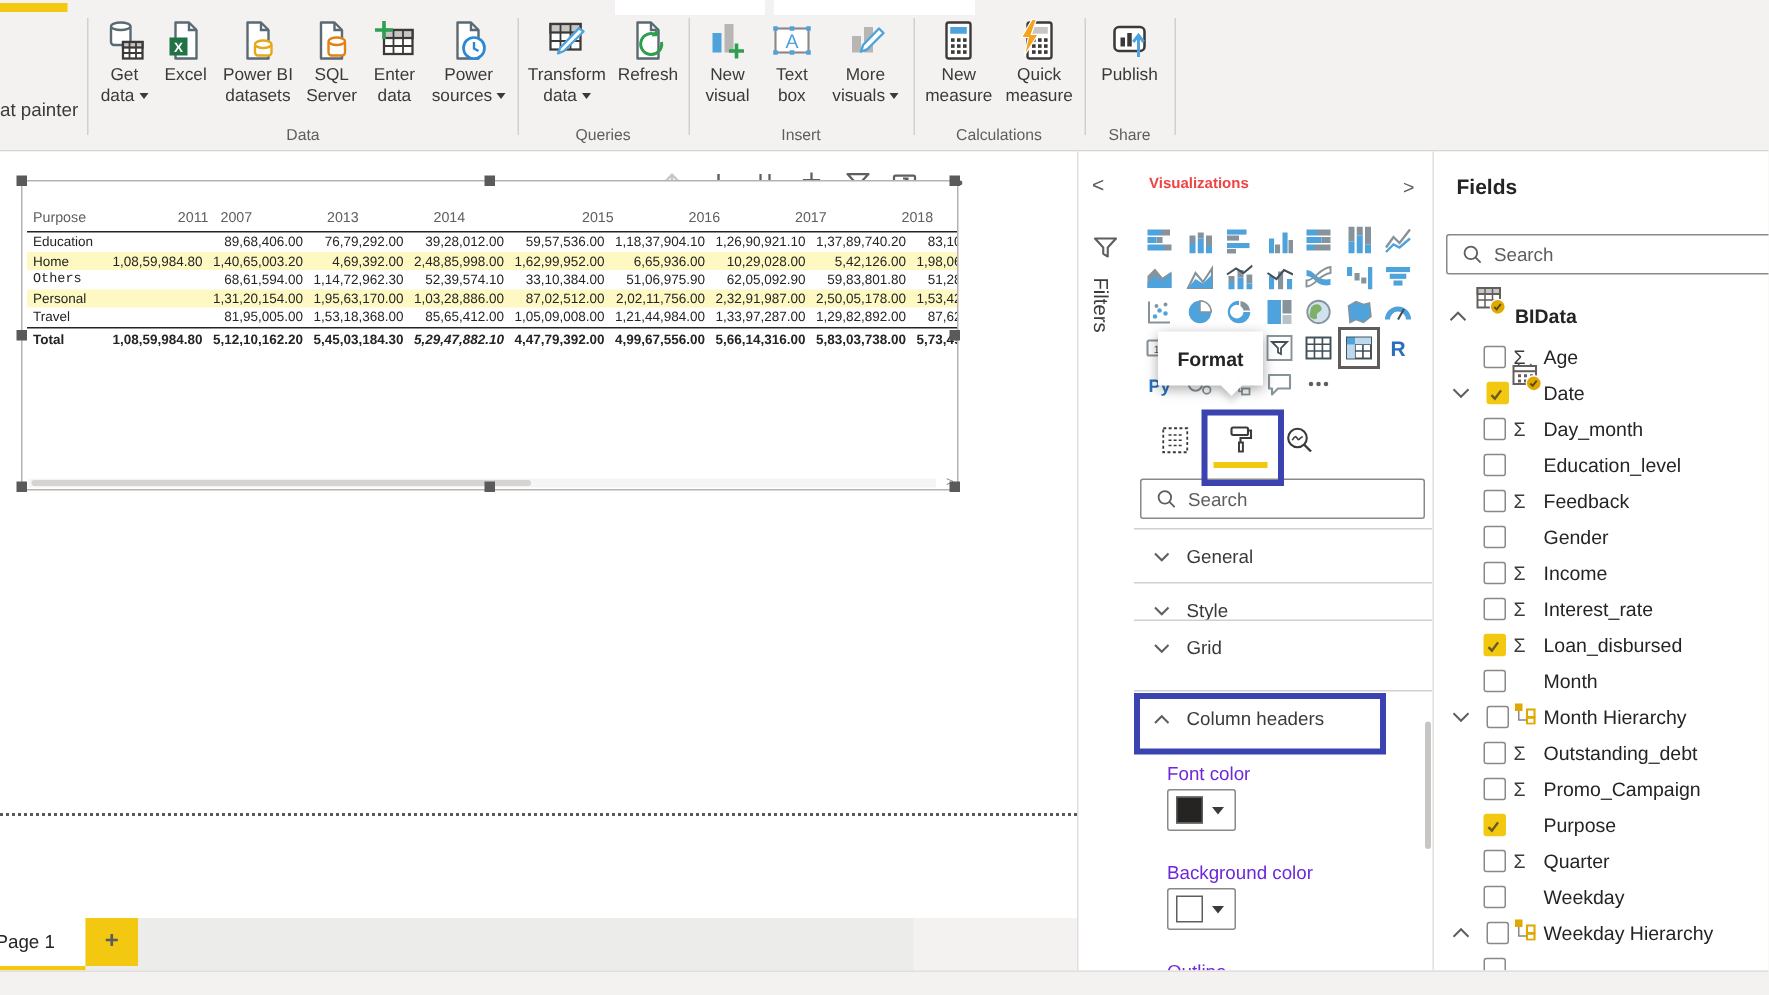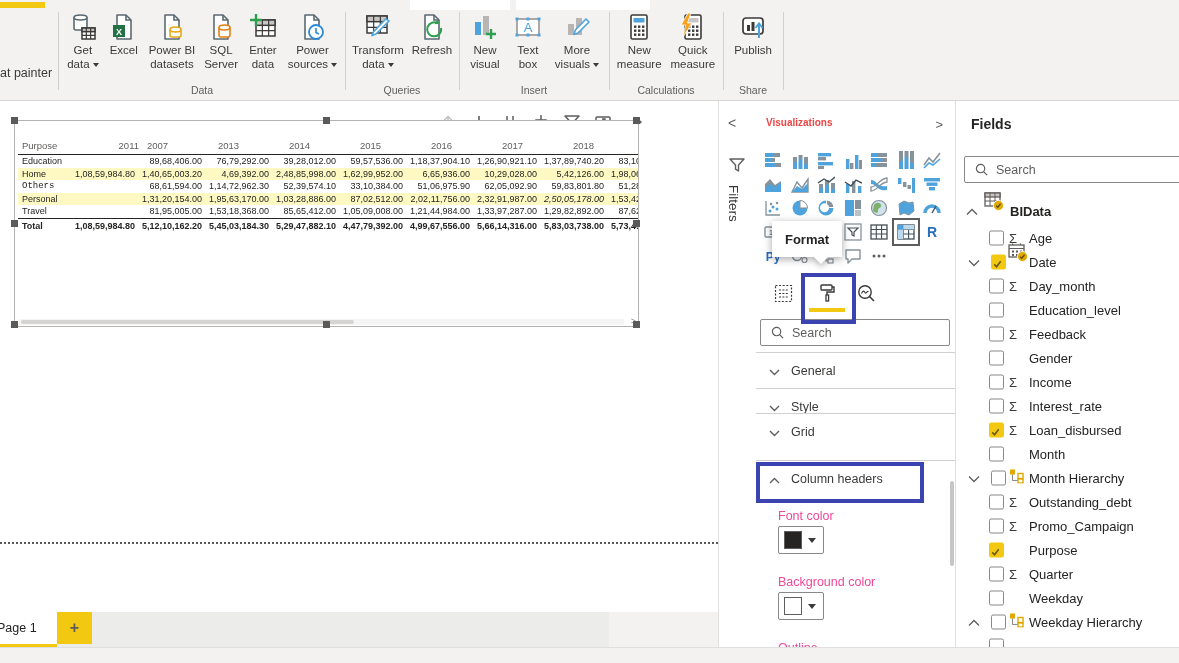--- a/index.html
+++ b/index.html
@@ -57,21 +57,21 @@
   #viz-tooltip .pointer{position:absolute;left:44px;bottom:-5px;width:10px;height:10px;background:#fff;transform:rotate(45deg);box-shadow:3px 3px 5px rgba(0,0,0,.15)}
   #format-tab-annotation{position:absolute;left:45px;top:172px;width:47px;height:43px;border:4px solid var(--ann-blue);z-index:5}
   .pane-tab{position:absolute;top:182px;width:20px;height:20px;display:flex;align-items:center;justify-content:center;cursor:pointer}
   #format-tab-underline{position:absolute;left:53px;top:207px;width:36px;height:4px;background:var(--yellow)}
   .searchbox{position:absolute;height:25px;background:#fff;border:1px solid #8a8886;border-radius:2px;display:flex;align-items:center;gap:8px;padding-left:10px;font-size:12.5px;color:#605e5c}
   #viz-search{left:4px;top:218px;width:178px}
   .fmt-section{position:absolute;left:0;width:199px;height:36px;border-top:1px solid #d2d0ce;display:flex;align-items:center}
   .fmt-chevron{margin-left:13px;width:12px}
   .fmt-label{margin-left:10px;font-size:12.5px;color:#3b3a39}
   #colheaders-annotation{position:absolute;left:0;top:361px;width:160px;height:33px;border:4px solid var(--ann-blue);z-index:5}
-  .setting-label{position:absolute;left:22px;font-size:12.5px;color:#ec4899}
+  .setting-label{position:absolute;left:22px;font-size:12.5px;color:#6d28d9}
   .swatch-dd{position:absolute;left:22px;width:44px;height:26px;border:1px solid #8a8886;border-radius:2px;background:#fff;display:flex;align-items:center;cursor:pointer}
   .swatch{width:16px;height:16px;margin-left:5px;border:1px solid #605e5c}
   .dd-caret{width:0;height:0;border-left:4px solid transparent;border-right:4px solid transparent;border-top:5px solid #3b3a39;margin-left:6px}
   #viz-scrollthumb{position:absolute;right:1px;top:380px;width:4px;height:85px;background:#c8c6c4;border-radius:2px}
 
   
   #fields-pane{position:absolute;left:955px;top:101px;width:224px;height:546px;background:#fff;border-left:1px solid #e1dfdd;overflow:hidden}
   #fields-title{position:absolute;left:15px;top:15px;font-size:14px;font-weight:bold;color:#252423}
   #fields-search{left:8px;top:55px;width:228px}
   #fields-list{position:absolute;left:0;top:98px;width:224px}
@@ -360,21 +360,21 @@
       </div>
     </div>
   <div id="visual">
     <div id="matrix">
         <div class="mrow header">
           <div class="mcell headcell" style="width: 46px;">Purpose</div>
           <div class="mcell headcell" style="width: 63px; text-align: right;">2011</div>
           <div class="mcell headcell" style="width: 63px;">2007</div>
           <div class="mcell headcell" style="width: 63px;">2013</div>
           <div class="mcell headcell" style="width: 63px;">2014</div>
-          <div class="mcell headcell" style="width: 63px;">2015</div>
+          <div class="mcell headcell" style="width: 63px; margin-left: 28px;">2015</div>
           <div class="mcell headcell" style="width: 63px;">2016</div>
           <div class="mcell headcell" style="width: 63px;">2017</div>
           <div class="mcell headcell" style="width: 63px;">2018</div>
         </div>
         <div class="mrow">
           <div class="mcell label" style="width: 46px;">Education</div>
           <div class="mcell" style="width: 63px;"></div>
           <div class="mcell" style="width: 63px;">89,68,406.00</div>
           <div class="mcell" style="width: 63px;">76,79,292.00</div>
           <div class="mcell" style="width: 63px;">39,28,012.00</div>
@@ -410,41 +410,41 @@
         </div>
         <div class="mrow banded">
           <div class="mcell label" style="width: 46px;">Personal</div>
           <div class="mcell" style="width: 63px;"></div>
           <div class="mcell" style="width: 63px;">1,31,20,154.00</div>
           <div class="mcell" style="width: 63px;">1,95,63,170.00</div>
           <div class="mcell" style="width: 63px;">1,03,28,886.00</div>
           <div class="mcell" style="width: 63px;">87,02,512.00</div>
           <div class="mcell" style="width: 63px;">2,02,11,756.00</div>
           <div class="mcell" style="width: 63px;">2,32,91,987.00</div>
-          <div class="mcell" style="width: 63px; font-style: italic;">2,50,05,178.00</div>
+          <div class="mcell" style="width: 63px;">2,50,05,178.00</div>
           <div class="mcell" style="width: 63px;">1,53,42,132.00</div>
         </div>
         <div class="mrow">
           <div class="mcell label" style="width: 46px;">Travel</div>
           <div class="mcell" style="width: 63px;"></div>
           <div class="mcell" style="width: 63px;">81,95,005.00</div>
           <div class="mcell" style="width: 63px;">1,53,18,368.00</div>
           <div class="mcell" style="width: 63px;">85,65,412.00</div>
           <div class="mcell" style="width: 63px;">1,05,09,008.00</div>
           <div class="mcell" style="width: 63px;">1,21,44,984.00</div>
           <div class="mcell" style="width: 63px;">1,33,97,287.00</div>
           <div class="mcell" style="width: 63px;">1,29,82,892.00</div>
           <div class="mcell" style="width: 63px;">87,62,074.00</div>
         </div>
         <div class="mrow total">
           <div class="mcell label" style="width: 46px;">Total</div>
           <div class="mcell" style="width: 63px;">1,08,59,984.80</div>
           <div class="mcell" style="width: 63px;">5,12,10,162.20</div>
           <div class="mcell" style="width: 63px;">5,45,03,184.30</div>
-          <div class="mcell" style="width: 63px;">5,29,47,882.10</div>
+          <div class="mcell" style="width: 63px; font-style: italic;">5,29,47,882.10</div>
           <div class="mcell" style="width: 63px;">4,47,79,392.00</div>
           <div class="mcell" style="width: 63px;">4,99,67,556.00</div>
           <div class="mcell" style="width: 63px;">5,66,14,316.00</div>
           <div class="mcell" style="width: 63px;">5,83,03,738.00</div>
           <div class="mcell" style="width: 63px;">5,73,49,712.10</div>
         </div>
       </div>
     <div id="visual-hscroll">
         <div class="thumb"></div>
       </div>

